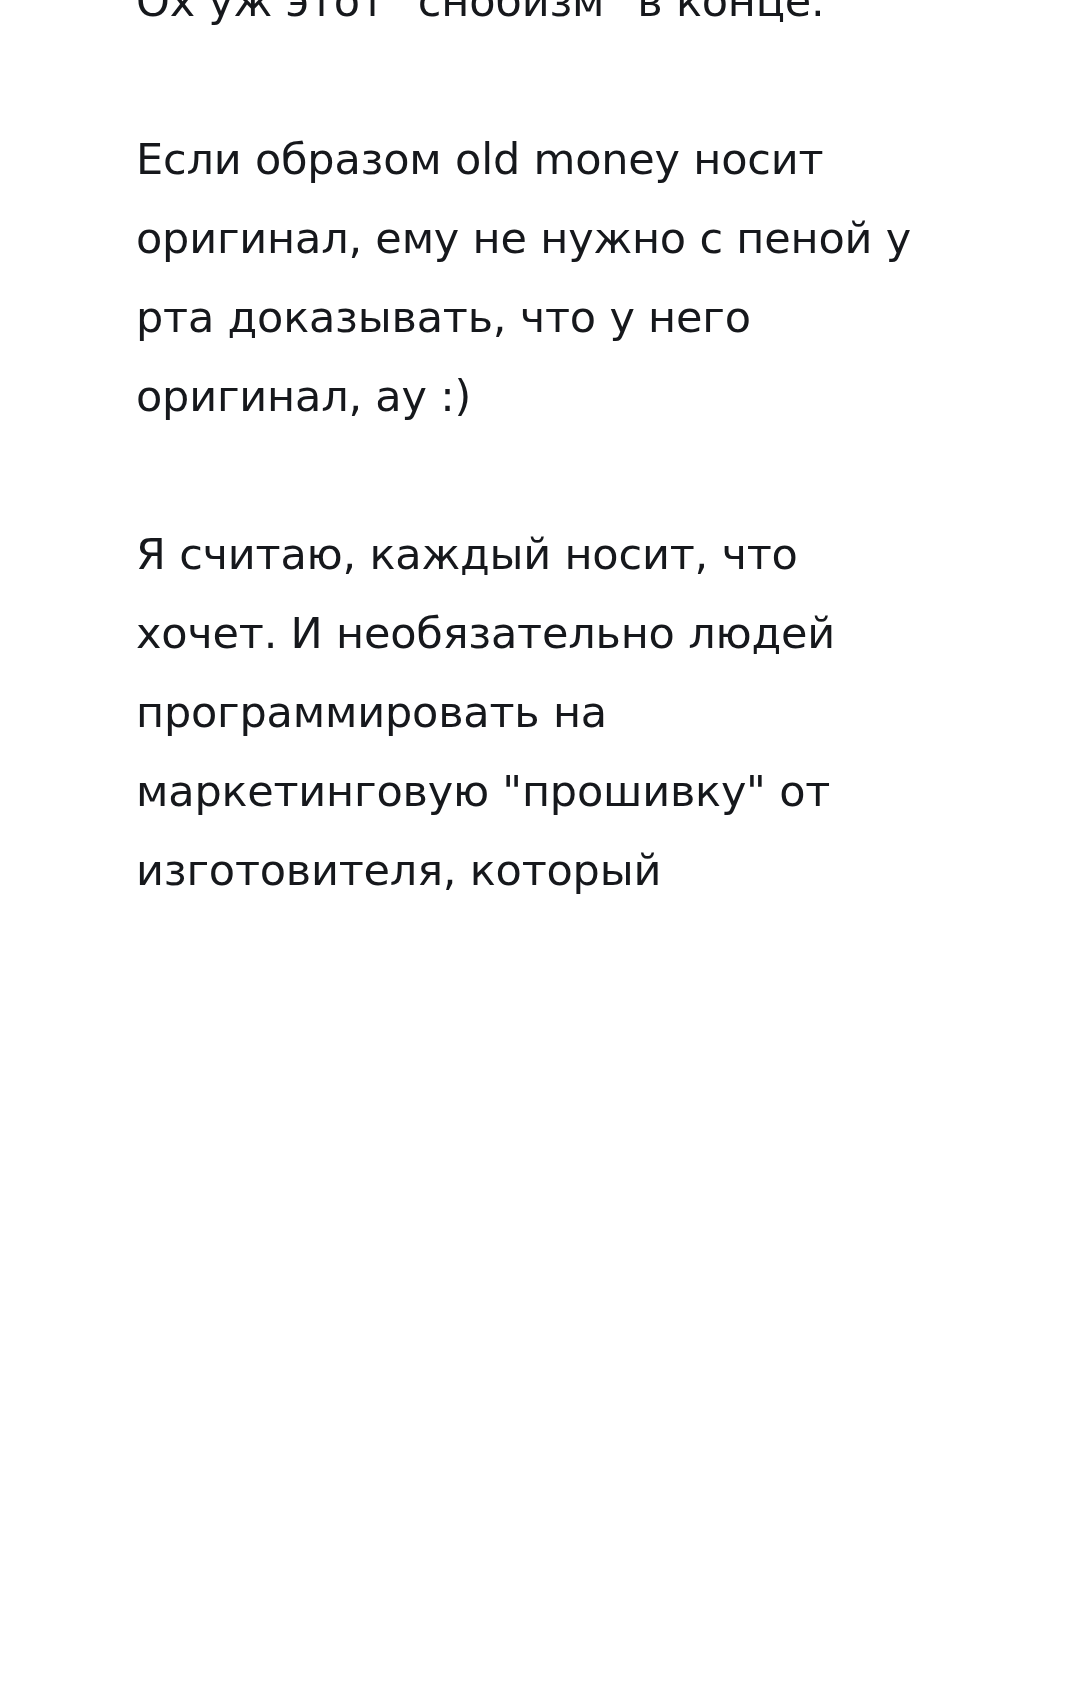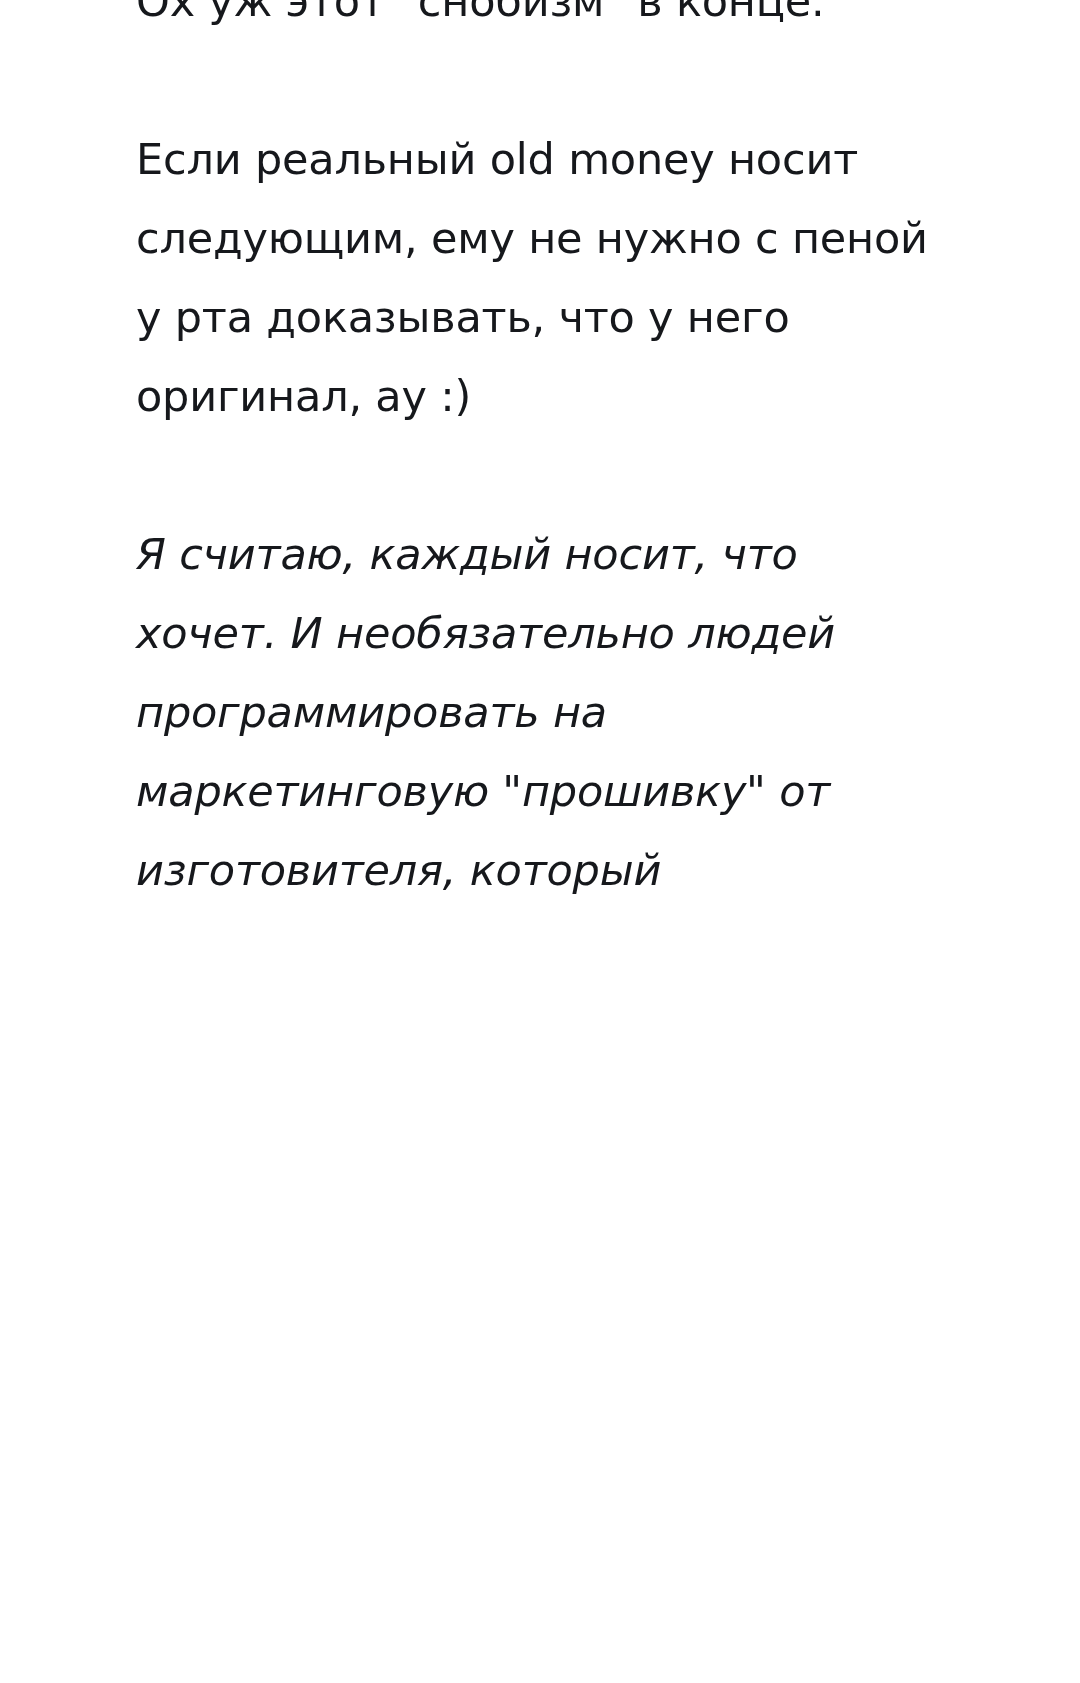--- a/index.html
+++ b/index.html
@@ -37,25 +37,24 @@
   
   .para.clipped-top {
     margin-top: -38px;
   }
   .para + .para {
     margin-top: 79px;
   }
   
   .para.clipped-bottom {
     margin-bottom: 0;
-    font-style: italic;
   }
 </style>
 </head>
 <body>
 
 <div class="page">
   <div class="text-body">
     <p class="para clipped-top">Ох уж этот "снобизм" в конце.</p>
-    <p class="para">Если реальный old money носит следующим, ему не нужно с пеной у рта доказывать, что у него оригинал, ау :)</p>
+    <p class="para">Если образом old money носит оригинал, ему не нужно с пеной у рта доказывать, что у него оригинал, ау :)</p>
     <p class="para clipped-bottom">Я считаю, каждый носит, что хочет. И необязательно людей программировать на маркетинговую "прошивку" от изготовителя, который</p>
   </div>
 </div>
 
 </body></html>

